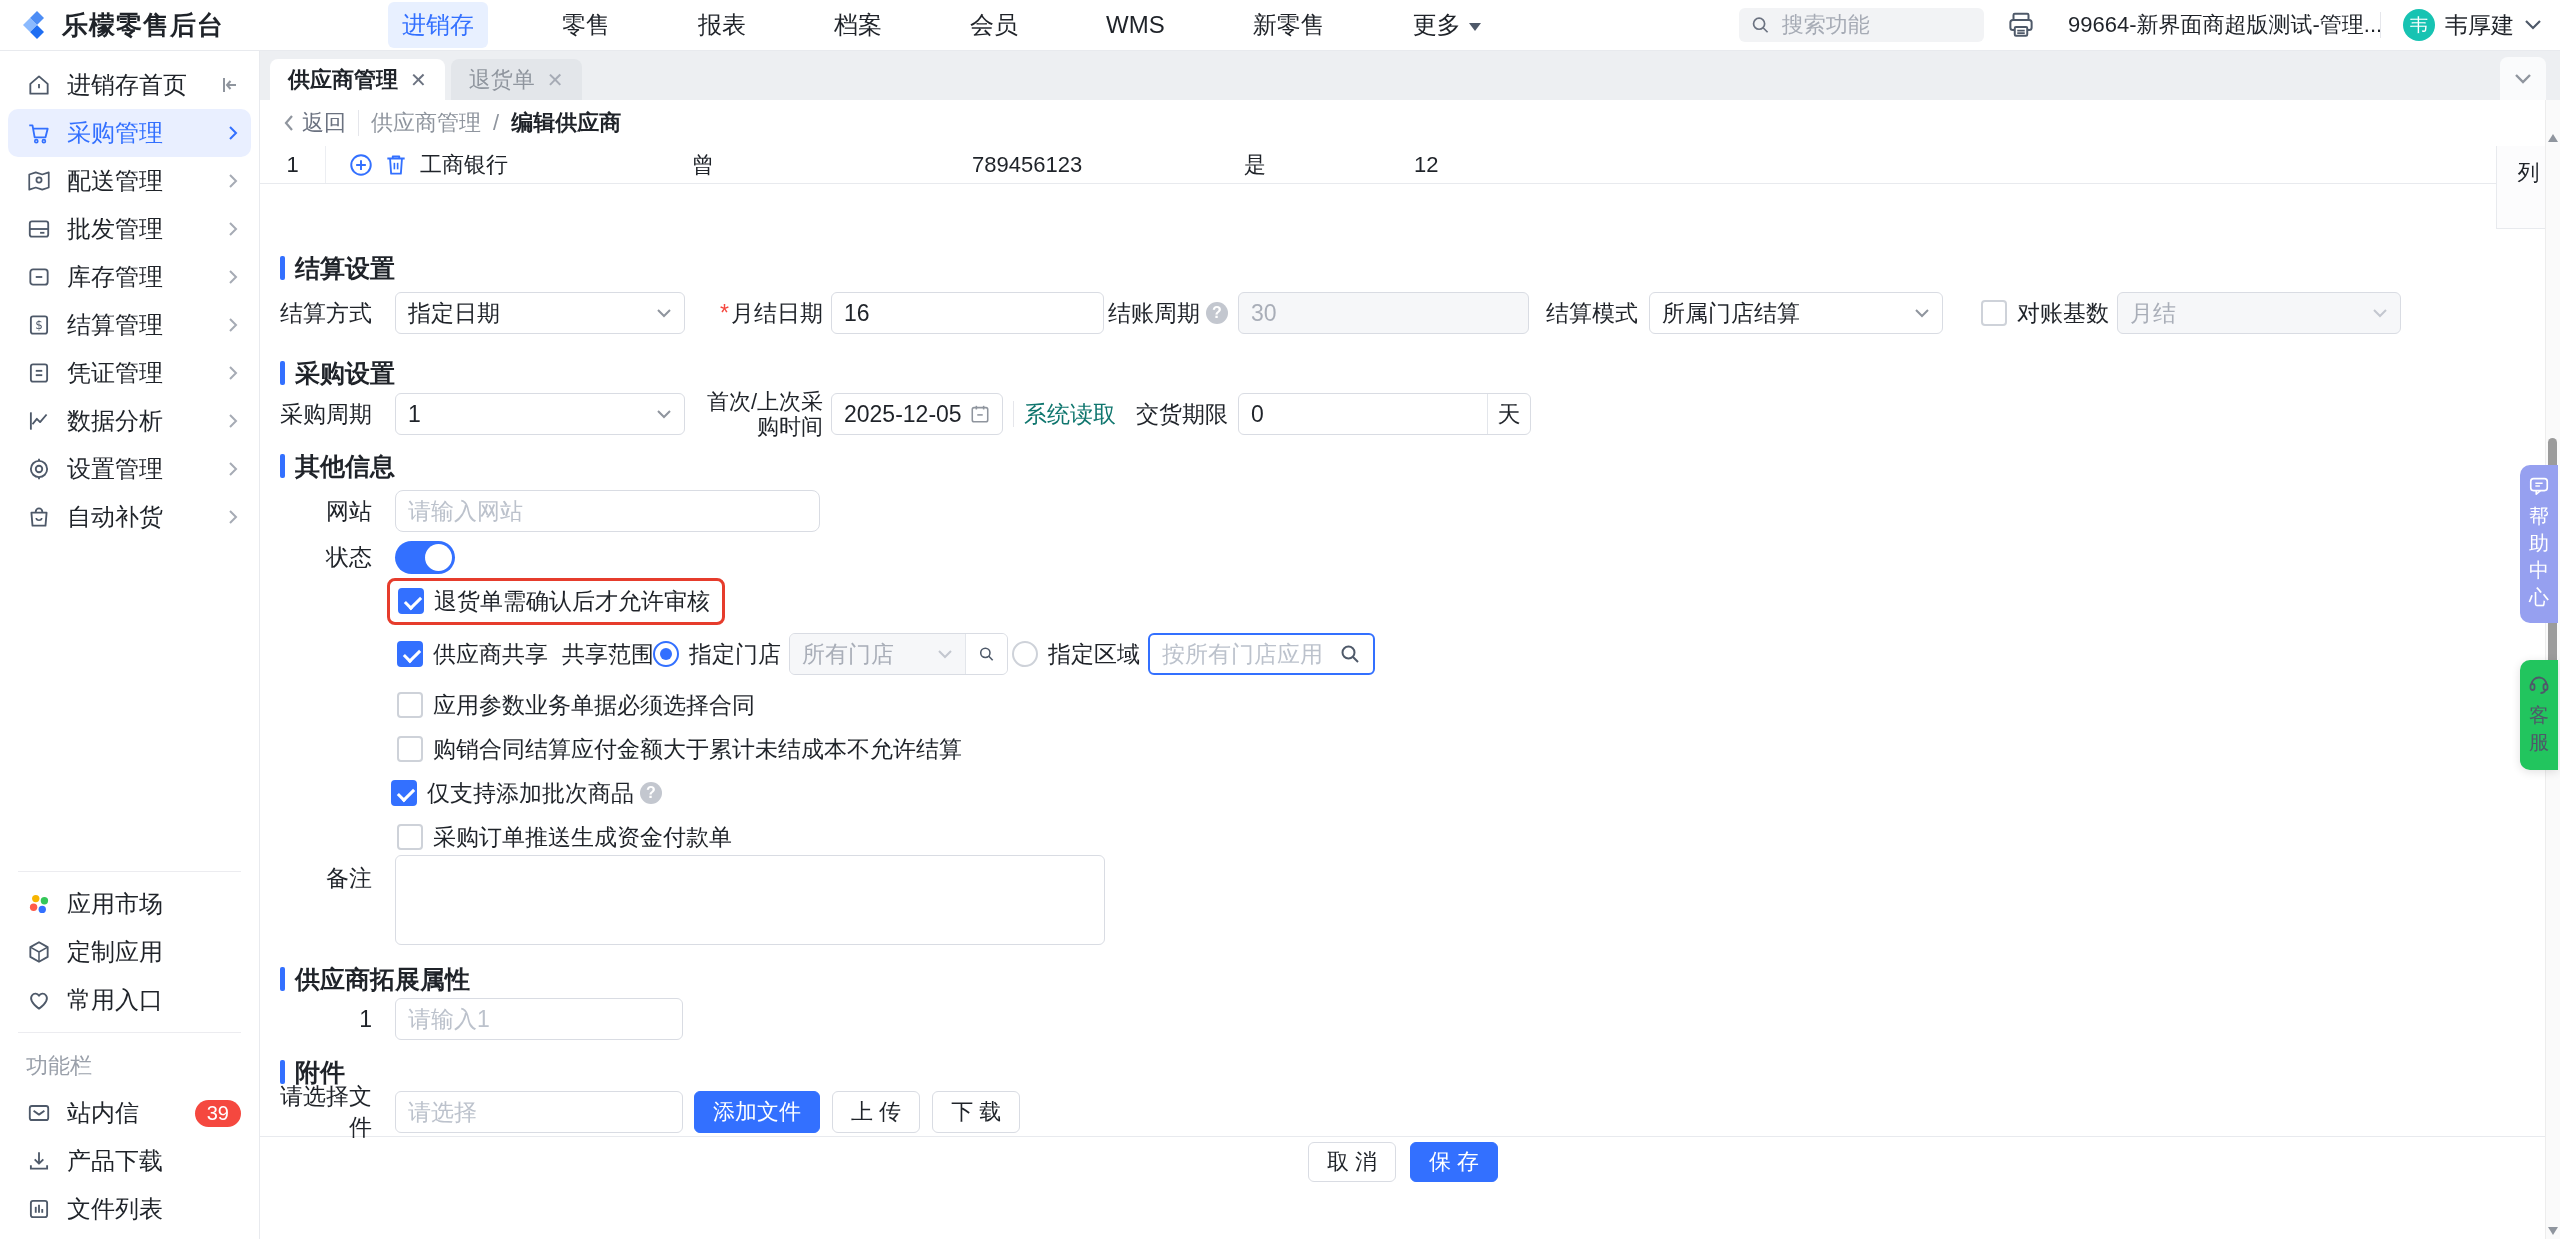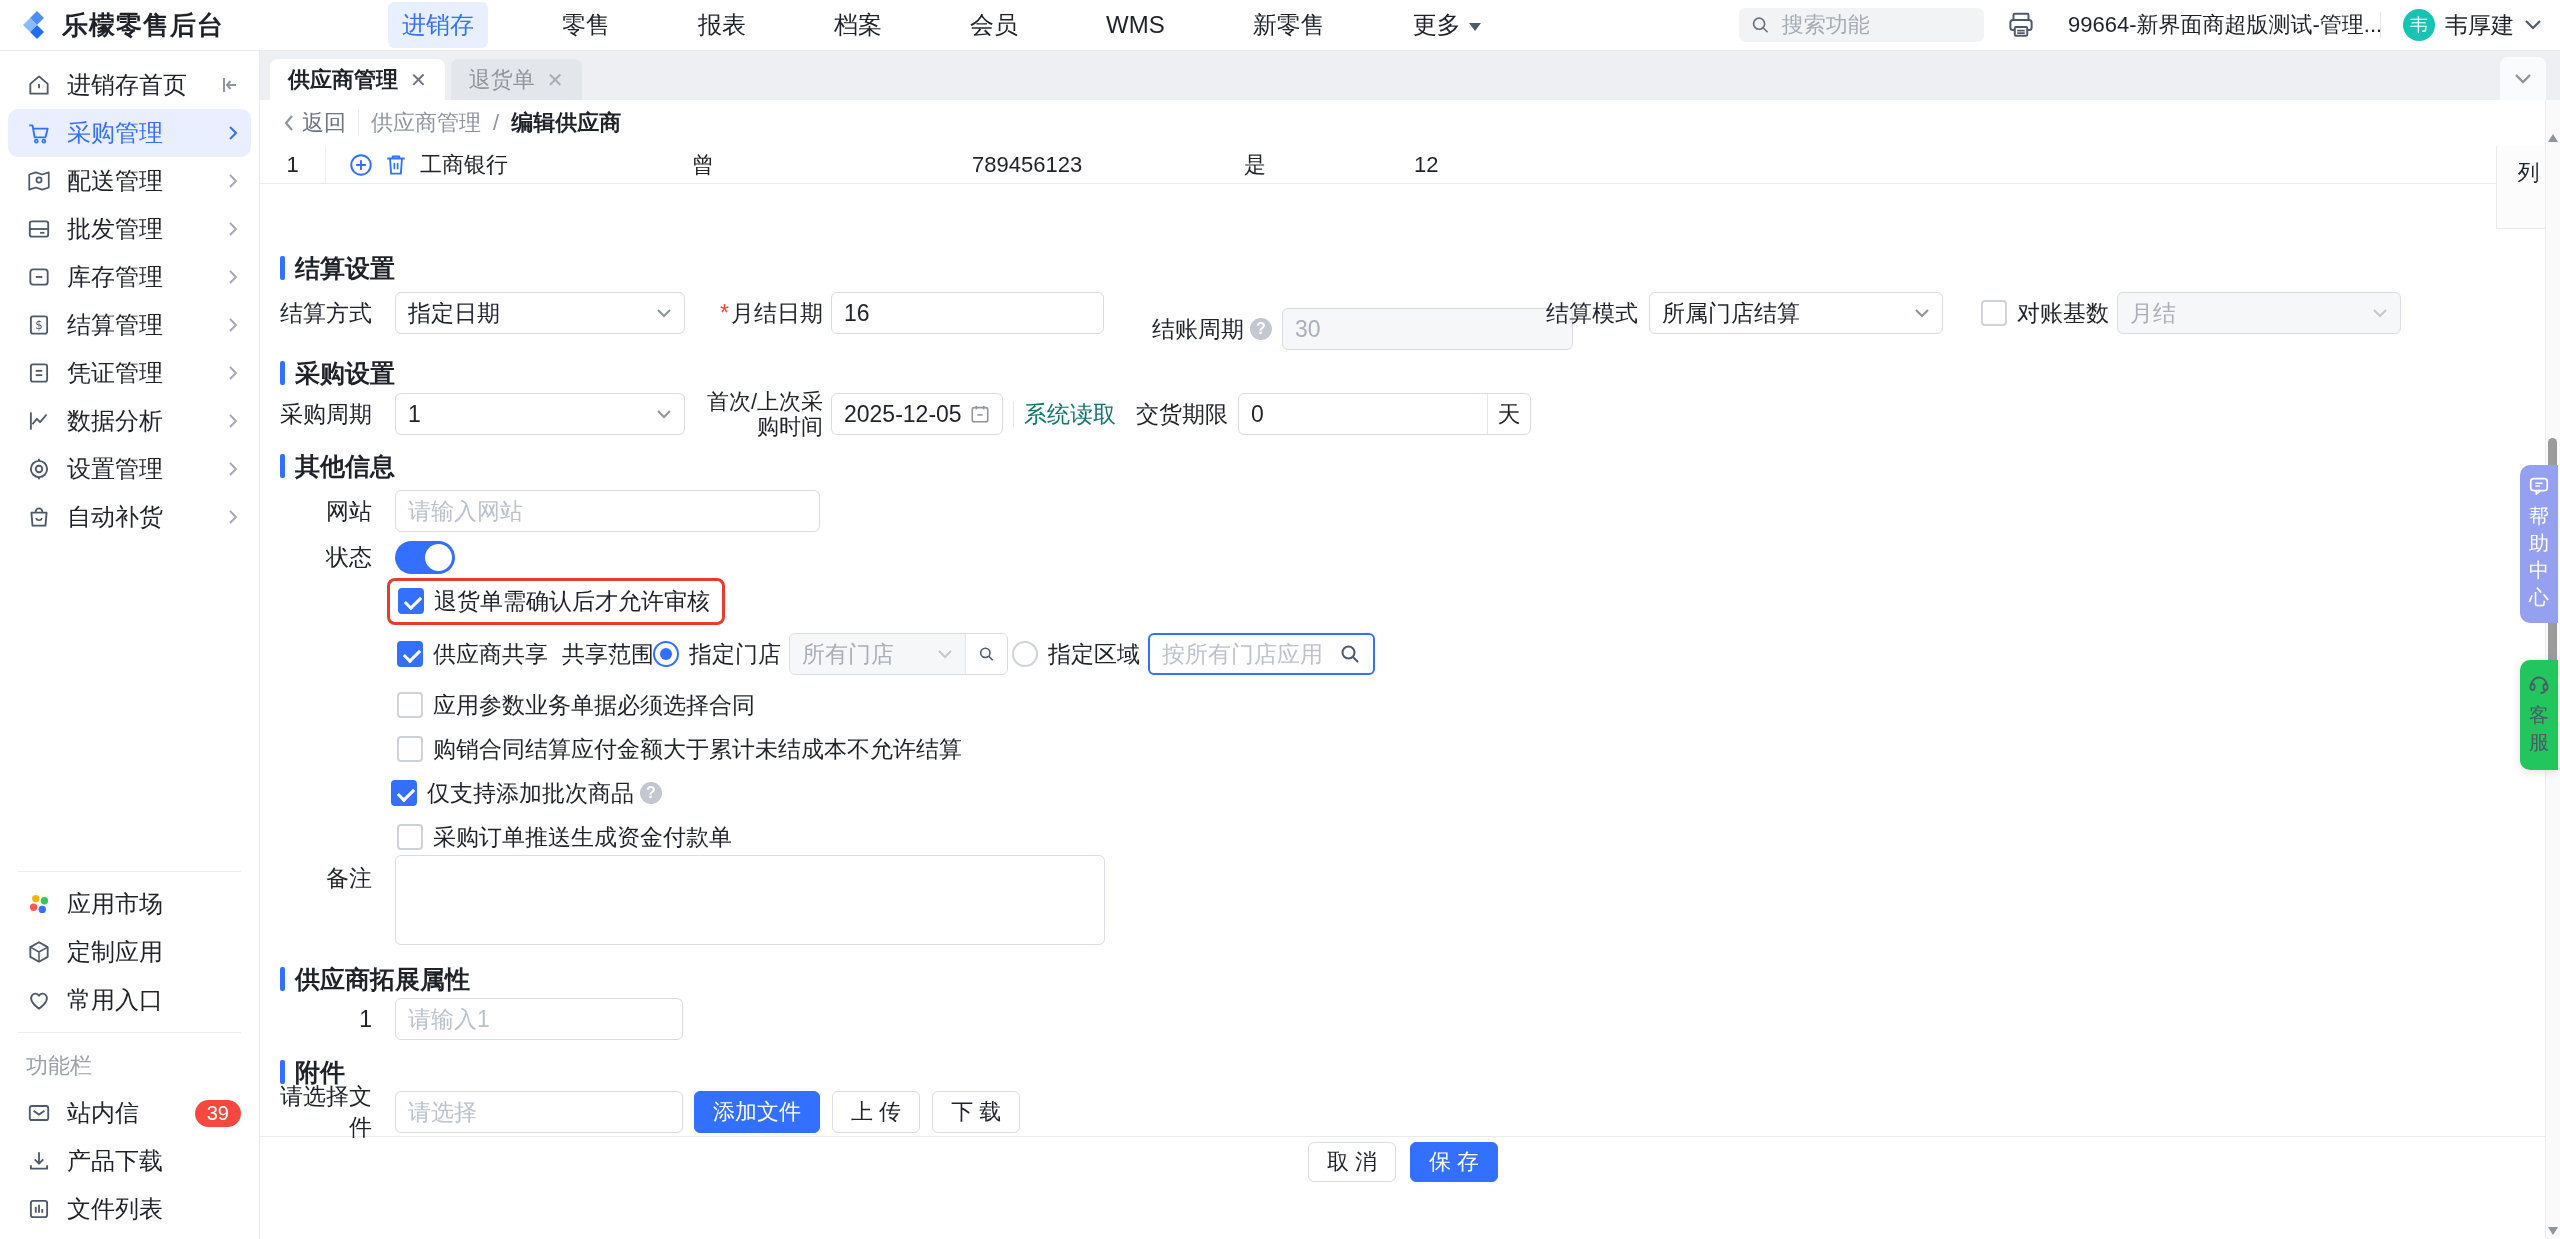--- a/index.html
+++ b/index.html
@@ -417,21 +417,21 @@
                   <polyline points="2,2 8,8 14,2" fill="none" stroke="#8f959e" stroke-width="2"></polyline>
                 </svg>
             </div>
           </div>
           <div class="fg" style="left:443px;">
             <span class="lbl" style="width:120px;"><span class="req">*</span><span>月结日期</span></span>
             <div class="field" style="width:273px;margin-left:8px;">
               <input value="16" style="">
             </div>
           </div>
-          <div class="fg" style="left:842px;margin-top:16px;">
+          <div class="fg" style="left:798px;">
             <span class="lbl" style="width:170px;display:inline-flex;justify-content:flex-end;align-items:center;gap:6px;">
                 <span>结账周期</span>
                 <span class="qmark">?</span>
               </span>
             <div class="field disabled" style="width:291px;margin-left:10px;">
               <input disabled="" value="30" style="">
             </div>
           </div>
           <div class="fg" style="left:1286px;">
             <span class="lbl" style="width:92px;">结算模式</span>
@@ -493,21 +493,21 @@
           </div>
         </div>
 
         <div class="sec-title" style="margin-top:17px;">
           <span class="sec-bar"></span>
           <span class="sec-text">其他信息</span>
         </div>
         <div class="frow" style="margin-top:10px;">
           <div class="fg c1">
             <span class="lbl" style="width:112px;">网站</span>
-            <div class="field" style="width:425px;margin-left:23px;">
+            <div class="field" style="width:425px;margin-left:23px;border-radius:8px;">
               <input placeholder="请输入网站" style="">
             </div>
           </div>
         </div>
         <div class="frow" style="margin-top:5px;height:40px;">
           <div class="fg c1" style="height:40px;">
             <span class="lbl" style="width:112px;">状态</span>
             <span class="toggle" style="margin-left:23px;"></span>
           </div>
         </div>

